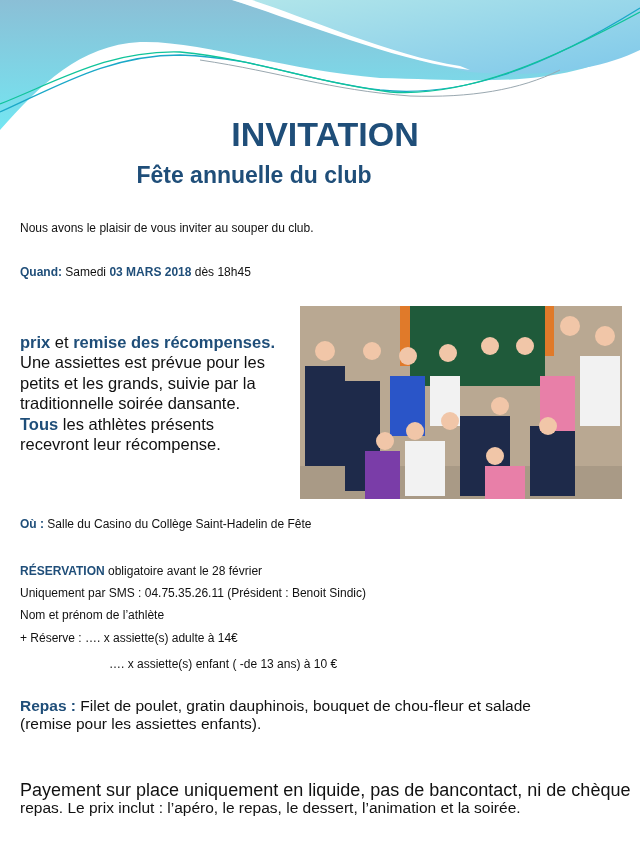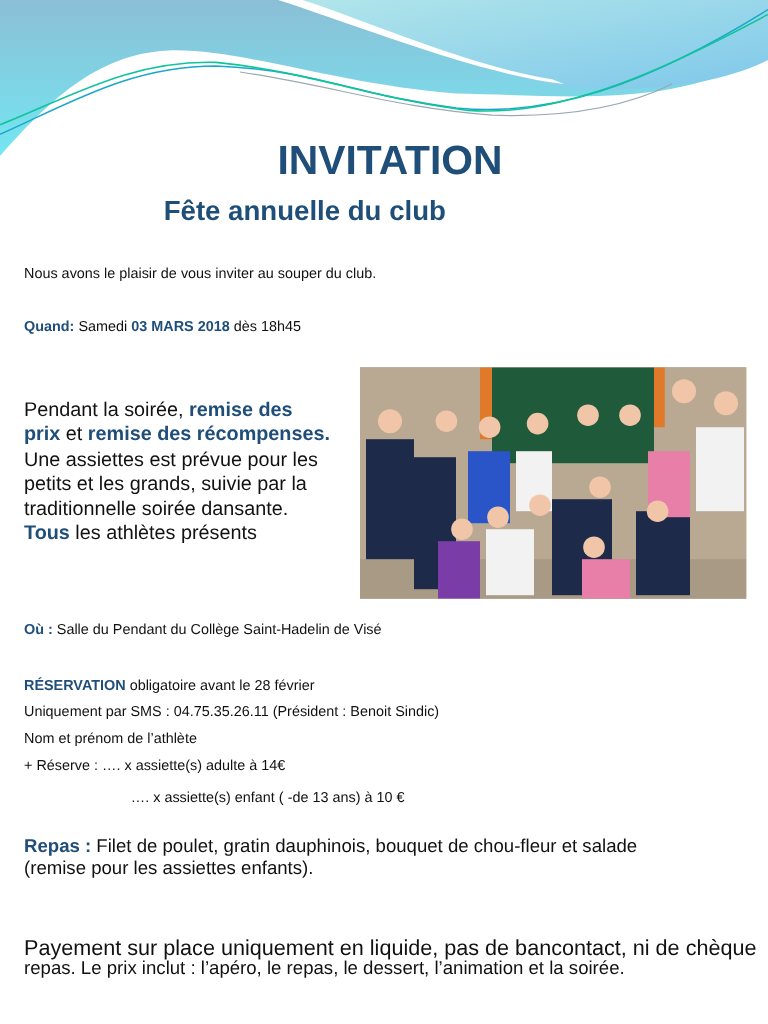--- a/index.html
+++ b/index.html
@@ -57,26 +57,26 @@
 <div class="t" style="left:20px; top:218px;">Nous avons le plaisir de vous inviter au souper du club.</div>
 
 <div class="t" style="left:20px; top:262px;">
   <span class="blue">Quand:</span>
   <span>Samedi</span>
   <span class="blue">03 MARS 2018</span>
   <span>dès 18h45</span>
 </div>
 
 <div class="para">
-  <div><span>Pendant la soirée, </span><span class="blue">remise des</span></div>
   <div><span class="blue">prix</span><span> et </span><span class="blue">remise des récompenses.</span></div>
   <div>Une assiettes est prévue pour les</div>
   <div>petits et les grands, suivie par la</div>
   <div>traditionnelle soirée dansante.</div>
   <div><span class="blue">Tous</span><span> les athlètes présents</span></div>
+  <div>recevront leur récompense.</div>
 </div>
 
 <div class="photo" title="Group photo of young athletes wearing race bibs">
   <svg width="322" height="193" viewBox="0 0 322 193">
     <rect width="322" height="193" fill="#b9a892"></rect>
     <rect x="110" y="0" width="135" height="80" fill="#1f5a3a"></rect>
     <rect x="100" y="0" width="10" height="60" fill="#e07a2a"></rect>
     <rect x="245" y="0" width="9" height="50" fill="#e07a2a"></rect>
     <rect x="0" y="160" width="322" height="33" fill="#a99a86"></rect>
     <g fill="#1e2a4a">
@@ -113,21 +113,21 @@
       <circle cx="248" cy="120" r="9"></circle>
         <circle cx="150" cy="115" r="9"></circle>
         <circle cx="115" cy="125" r="9"></circle>
       <circle cx="85" cy="135" r="9"></circle>
         <circle cx="195" cy="150" r="9"></circle>
     </g>
   </svg>
 </div>
 
 <div class="t" style="left:20px; top:514px;">
-  <span class="blue">Où :</span><span> Salle du Pendant du Collège Saint-Hadelin de Visé</span>
+  <span class="blue">Où :</span><span> Salle du Casino du Collège Saint-Hadelin de Fête</span>
 </div>
 
 <div class="t" style="left:20px; top:561px;">
   <span class="blue">RÉSERVATION</span><span> obligatoire avant le 28 février</span>
 </div>
 <div class="t" style="left:20px; top:583px;">Uniquement par SMS : 04.75.35.26.11 (Président : Benoit Sindic)</div>
 <div class="t" style="left:20px; top:605px;">Nom et prénom de l’athlète</div>
 <div class="t" style="left:20px; top:628px;">+ Réserve : …. x assiette(s) adulte à 14€</div>
 <div class="t" style="left:109px; top:654px;">…. x assiette(s) enfant ( -de 13 ans) à 10 €</div>
 

